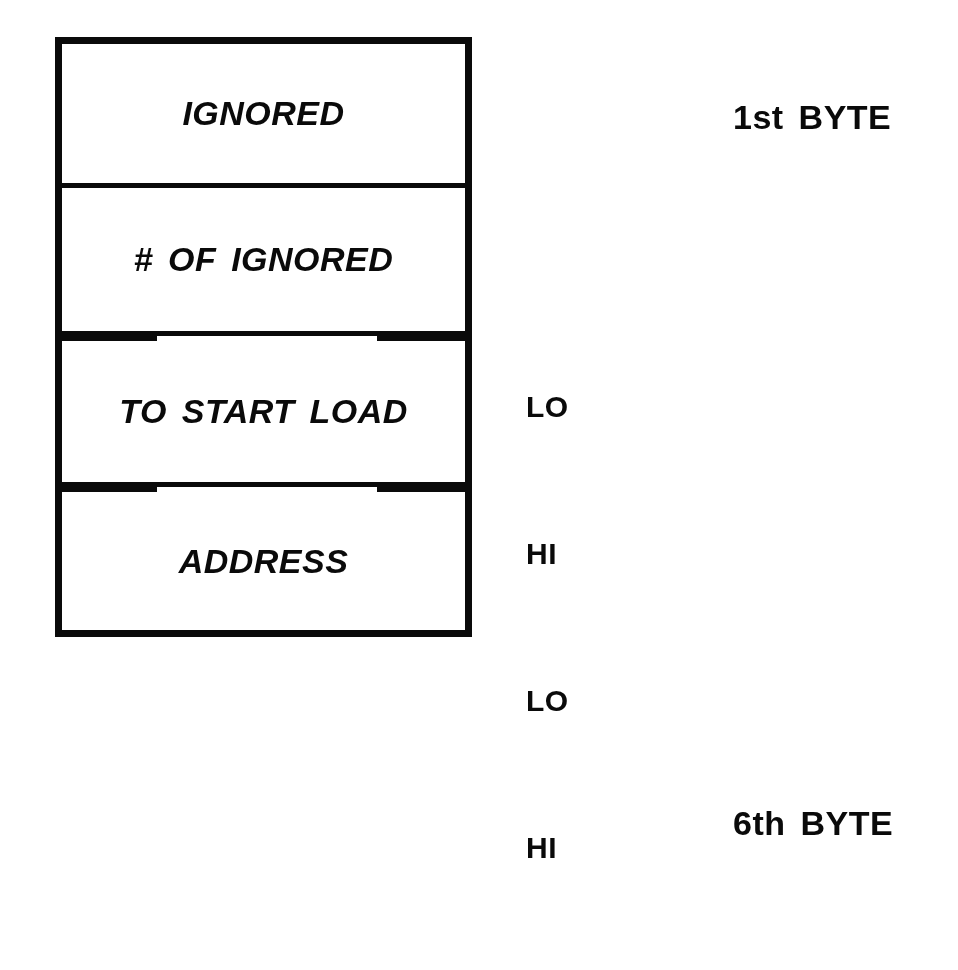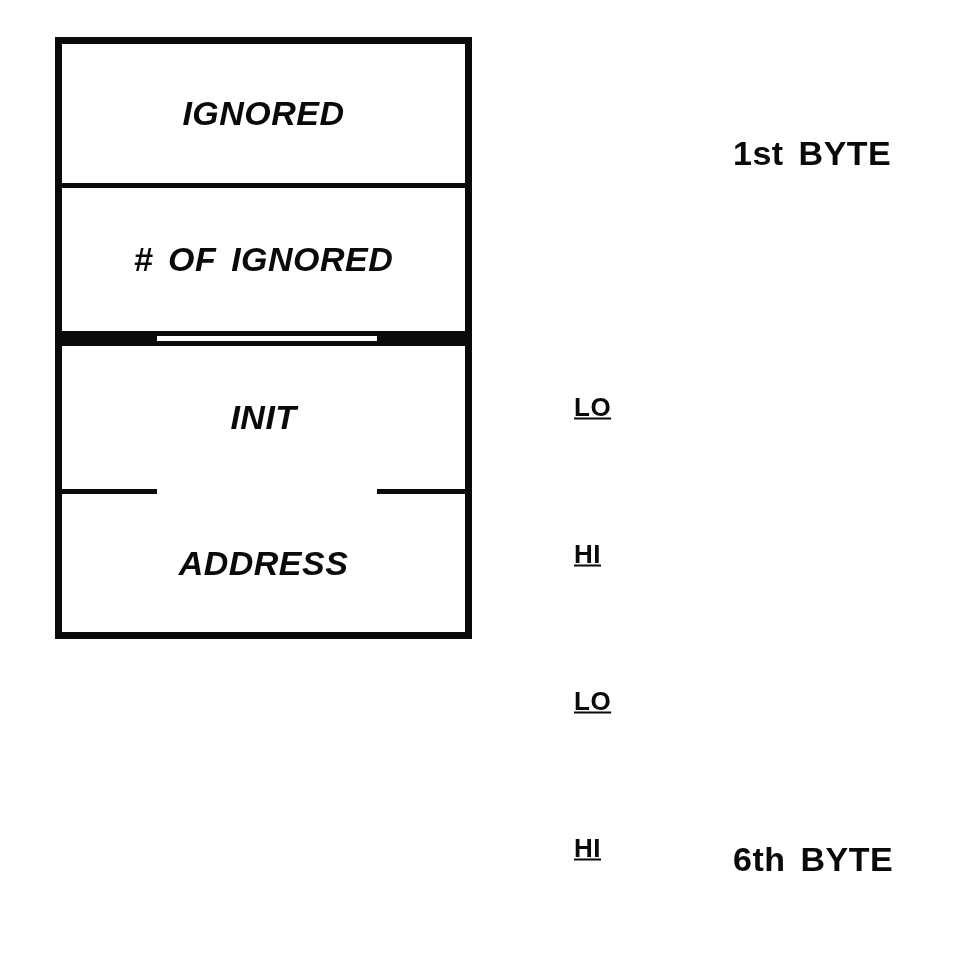--- a/index.html
+++ b/index.html
@@ -51,36 +51,34 @@
   }
   .sep.broken .seg {
     height: 5px;
     background: #0a0a0a;
     display: block;
   }
   .sep.broken .seg.left  { width: 95px; }
   .sep.broken .seg.right { width: 88px; }
   .side-label {
     position: absolute;
-    left: 574px;
+    left: 526px;
     transform: translateY(-50%);
-    font-size: 26px;
+    font-size: 30px;
     letter-spacing: 0.5px;
     white-space: nowrap;
-    text-decoration: underline;
   }
   .byte-label {
     position: absolute;
     left: 733px;
     transform: translateY(-50%);
     font-size: 34px;
     letter-spacing: 0.5px;
     word-spacing: 5px;
     white-space: nowrap;
-    margin-top: 36px;
   }
 </style>
 </head>
 <body>
 
 <div class="canvas">
 
   <div class="box">
 
     <div class="cell" style="height:139px">
@@ -94,26 +92,26 @@
     </div>
 
     <div class="sep solid"></div>
 
 
     <div class="sep broken">
       <i class="seg left"></i>
       <i class="seg right"></i>
     </div>
 
+    <div class="cell" style="height:141px">
+      <span>TO START LOAD</span>
+    </div>
 
     <div class="sep solid"></div>
 
-    <div class="cell" style="height:143px">
-      <span>INIT</span>
-    </div>
 
     <div class="sep broken">
       <i class="seg left"></i>
       <i class="seg right"></i>
     </div>
 
     <div class="cell" style="height:138px">
       <span>ADDRESS</span>
     </div>
 

